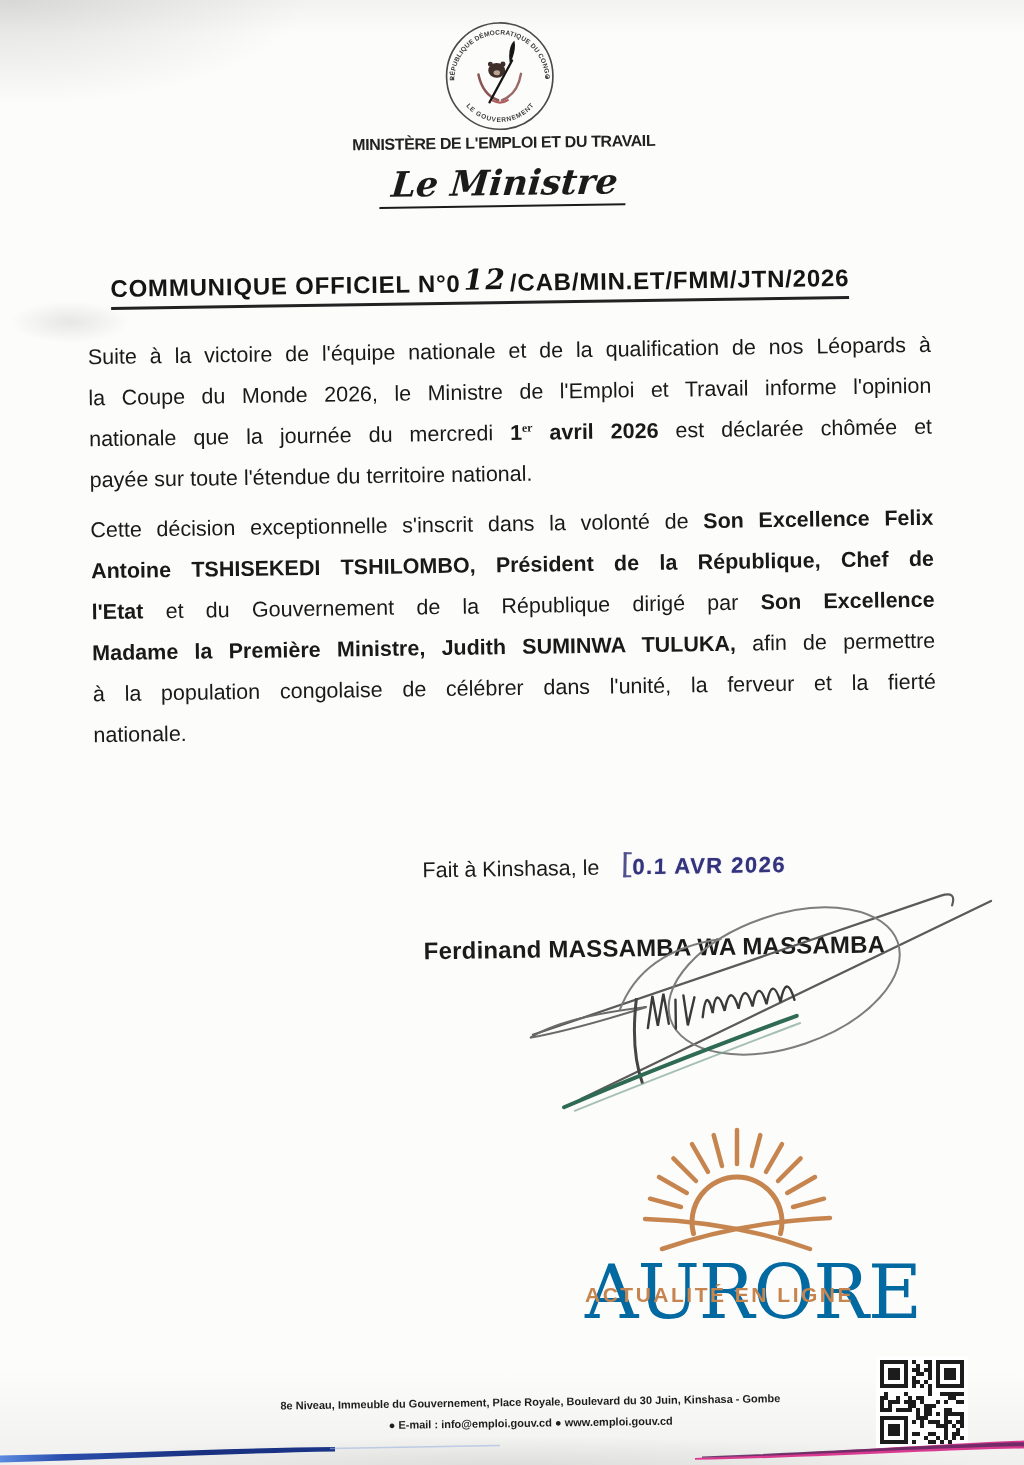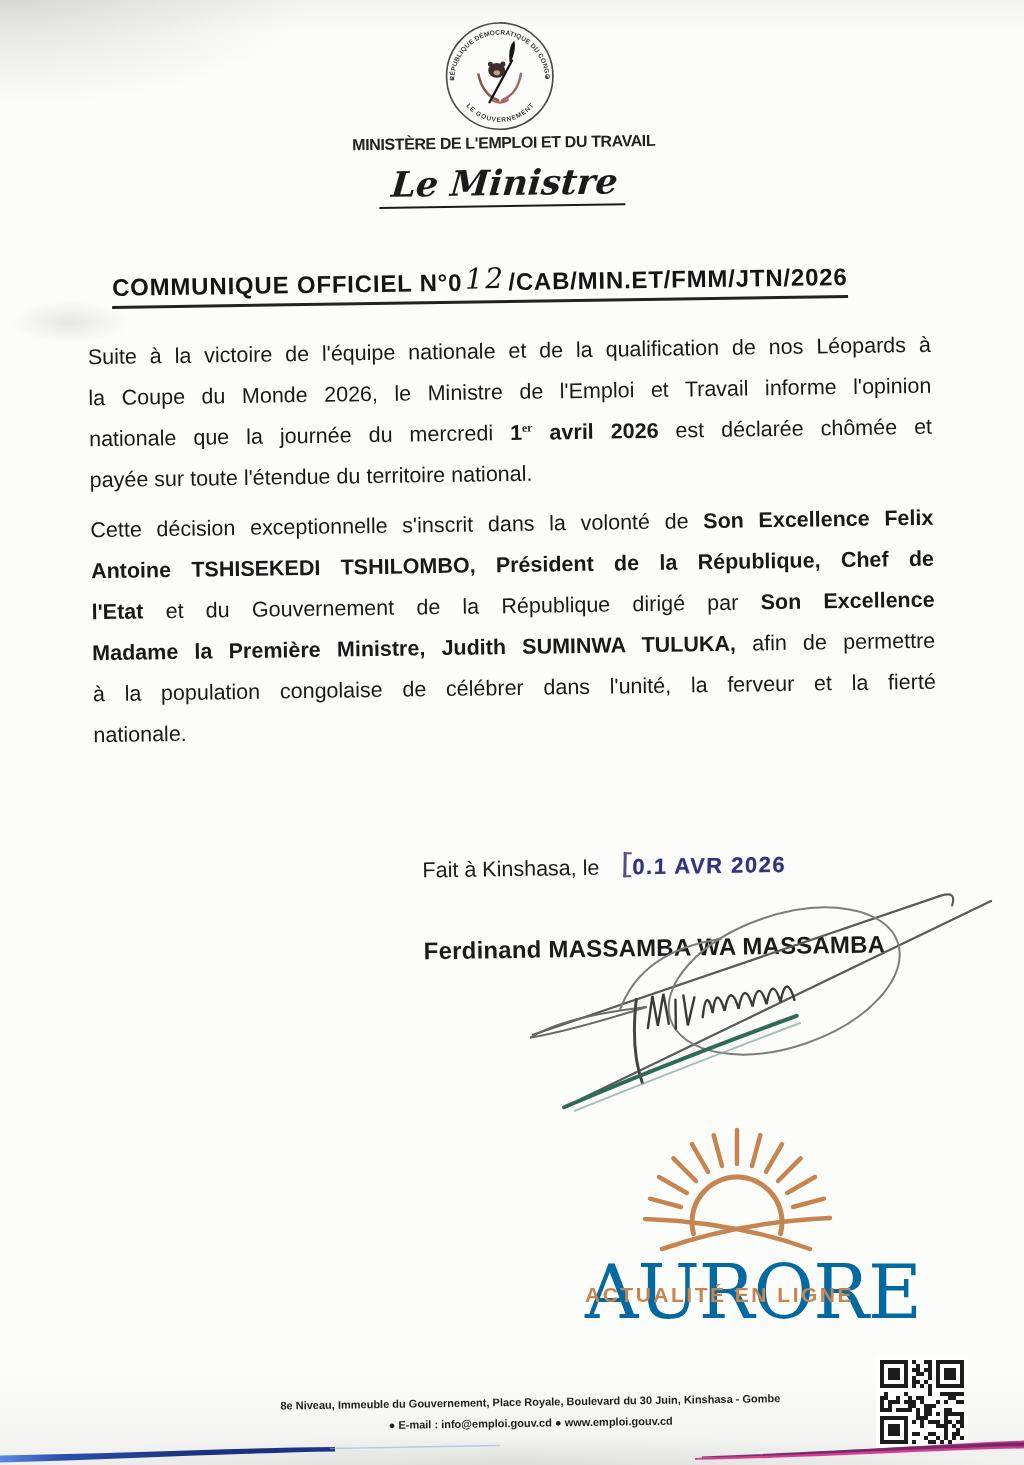--- a/index.html
+++ b/index.html
@@ -21,21 +21,21 @@
   .ministry{position:absolute;left:0;top:134px;width:1024px;text-align:center;
     font-size:16px;font-weight:bold;letter-spacing:-0.4px;color:#222;}
   .minister-wrap{position:absolute;left:0;top:162px;width:1024px;text-align:center;}
   .minister{display:inline-block;font-family:"DejaVu Serif", serif;font-style:italic;font-weight:bold;
     font-size:35px;color:#1b1b1b;border-bottom:2.5px solid #1b1b1b;padding:0 10px 2px 10px;transform:skewX(-6deg);}
 
   
   .title-wrap{position:absolute;left:-26px;top:264px;width:1024px;text-align:center;}
   .title-inner{display:inline-block;font-size:24px;font-weight:bold;letter-spacing:0.8px;
     border-bottom:3px solid #222;padding-bottom:3px;color:#151515;}
-  .title-inner .hand{font-family:"DejaVu Serif", serif;font-style:italic;font-weight:400;
+  .title-inner .hand{font-family:"DejaVu Serif", serif;font-style:italic;font-weight:700;
     font-size:1.18em;letter-spacing:2px;position:relative;top:-2px;padding:0 3px;}
 
   
   .body-text{position:absolute;left:93px;top:331px;width:843px;font-size:21.5px;color:#191919;}
   .para{margin:0;}
   .para + .para{margin-top:9px;}
   .line{height:41px;line-height:41px;white-space:normal;}
   .line.just{text-align:justify;text-align-last:justify;}
   .seg.b{font-weight:bold;}
   .line sup{font-size:0.55em;vertical-align:super;line-height:0;font-family:Liberation Serif, serif;}

